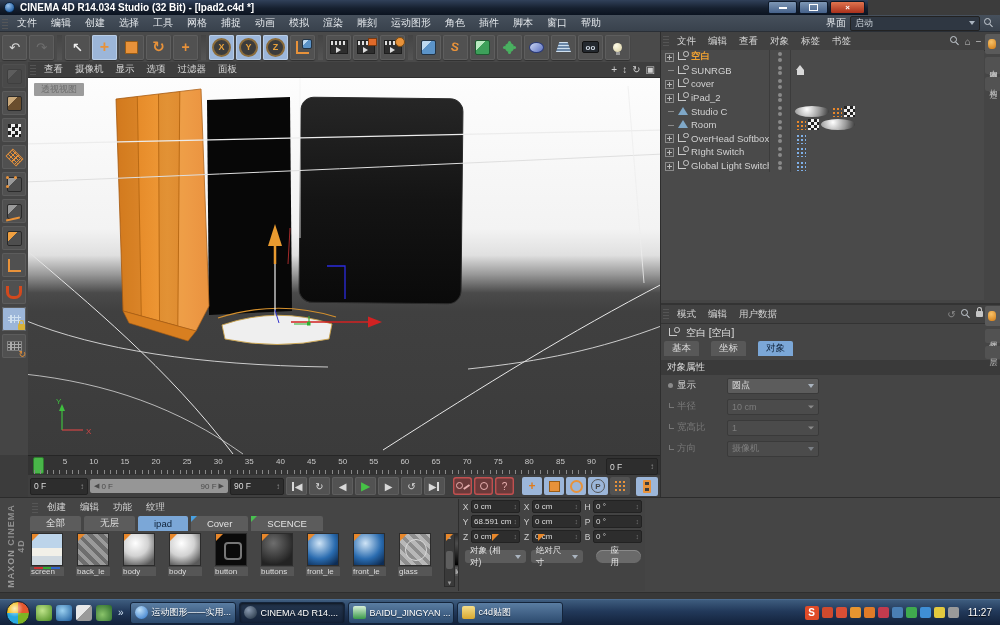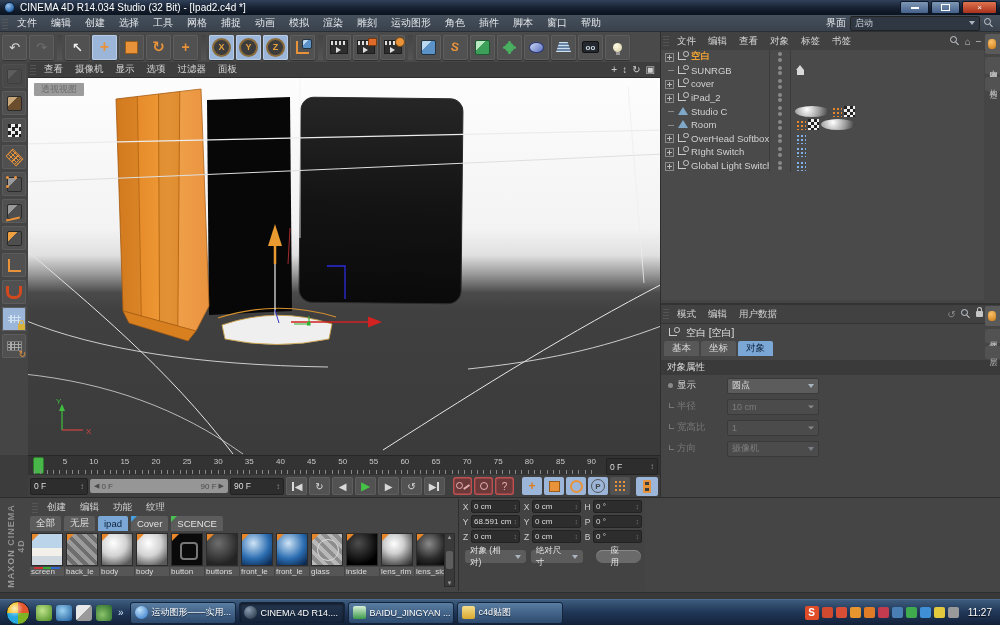--- a/index.html
+++ b/index.html
@@ -1,23 +1,23 @@
 <!DOCTYPE html>
 <html><head>
 <meta charset="utf-8">
 <style>
   html,body{margin:0;padding:0}
   body{width:1000px;height:625px;position:relative;overflow:hidden;
        font-family:"Liberation Sans","DejaVu Sans",sans-serif;background:#3c3c3c;
        -webkit-font-smoothing:antialiased}
   .abs{position:absolute}
   
-  #titlebar{left:0;top:0;width:1000px;height:15px;
+  #titlebar{left:0;top:0;width:868px;height:15px;
     background:linear-gradient(#31415a 0%,#16202f 55%,#0b1320 100%);
-    display:flex;align-items:center;color:#fff;font-size:10px;font-weight:normal}
+    display:flex;align-items:center;color:#fff;font-size:10px;font-weight:bold}
   #titlebar .appicon{width:9px;height:9px;border-radius:50%;margin:0 5px 0 4px;
     background:radial-gradient(circle at 35% 30%,#9cc4ee,#2b66a8 60%,#123push 100%);
     background:radial-gradient(circle at 35% 30%,#9cc4ee,#2b66a8 70%,#0e3560);border:1px solid #0a2443}
   .wbtns{margin-left:auto;display:flex;gap:2px;padding-right:3px}
   .wbtn{width:27px;height:11px;border-radius:2px;border:1px solid #0d1828;
     background:linear-gradient(#7e97b5,#45618a);display:flex;align-items:center;justify-content:center;
     color:#fff;font-size:8px;line-height:8px}
   .wbtn.close{background:linear-gradient(#e0744f,#a8301c);width:33px}
   .wbtn .bar{width:8px;height:2px;background:#fff}
   .wbtn .rbox{width:7px;height:5px;border:1px solid #fff}
@@ -125,21 +125,21 @@
   .tag.house{display:inline-block;position:relative}
   .tag.house::before{content:"";position:absolute;left:2px;top:5px;width:7px;height:5px;background:#d8d8d8}
   .tag.house::after{content:"";position:absolute;left:1px;top:0;border-bottom:5px solid #d8d8d8;border-left:4.5px solid transparent;border-right:4.5px solid transparent}
   .vtabs{position:absolute;right:0;width:16px;display:flex;flex-direction:column;gap:3px;align-items:center}
   .vtab-ico{width:15px;height:20px;background:#5a5a5a;border-radius:2px 0 0 2px;display:flex;align-items:center;justify-content:center}
   .vtab-ico .dotog{width:8px;height:10px;border-radius:40%;background:radial-gradient(circle at 40% 30%,#f8c268,#d07a14)}
   .vtab{writing-mode:vertical-rl;font-size:8px;color:#bdbdbd;background:#525252;border-radius:2px 0 0 2px;
     padding:6px 2px;letter-spacing:1px}
   #amwrap{position:absolute;left:0;top:271px;width:340px;height:194px;background:#454545;border-top:2px solid #333}
   .objline{height:17px;display:flex;align-items:center;font-size:10px;color:#e0e0e0;padding-left:4px;gap:4px}
-  .amtabs{display:flex;gap:2px;padding-left:3px}
+  .amtabs{display:flex;gap:12px;padding-left:3px}
   .amtab{font-size:9.5px;color:#ddd;background:#585858;padding:1px 8px;border-radius:2px 2px 0 0}
   .amtab.active{background:#7ba7d7;color:#102judge;color:#10233a}
   .amsection{margin-top:4px;background:#3a3a3a;color:#ddd;font-size:9.5px;padding:1px 6px}
   .am-row{height:21px;display:flex;align-items:center;font-size:9.5px;padding-left:6px}
   .abullet{width:10px;flex:0 0 10px;position:relative}
   .abullet.bdot::before{content:"";position:absolute;top:-3px;left:1px;width:5px;height:5px;border-radius:50%;background:#8a8a8a}
   .abullet.bl::before{content:"";position:absolute;top:-4px;left:2px;width:4px;height:4px;border-left:1.2px solid #777;border-bottom:1.2px solid #777}
   .albl{flex:0 0 50px;color:#d0d0d0}
   .albl.dis{color:#787878}
   .actl{width:82px;height:14px;background:#5c5c5c;border:1px solid #3a3a3a;border-radius:2px;
@@ -184,25 +184,25 @@
   .filmkey .bar::before,.filmkey .bar::after{content:"";position:absolute;left:2px;width:4px;height:3px;background:#3c3c3c}
   .filmkey .bar::before{top:2px}.filmkey .bar::after{bottom:2px}
   
   #bottom{left:0;top:497px;width:1000px;height:95px;background:#454545;border-top:1px solid #2c2c2c;box-sizing:border-box}
   #brand{position:absolute;left:0;top:0;width:30px;height:95px;overflow:hidden}
   #brand .v{position:absolute;left:-34px;top:38px;transform:rotate(-90deg);transform-origin:center;
     width:100px;text-align:center;color:#9a9a9a;font-size:9px;font-weight:bold;letter-spacing:1px}
   #matmenu{position:absolute;left:30px;top:2px;width:410px;height:15px;display:flex;align-items:center;font-size:9.5px;color:#d6d6d6}
   #matmenu .mitem{padding:0 7px}
   #mattabs{position:absolute;left:30px;top:18px;height:15px;display:flex;gap:3px;font-size:9.5px}
-  .mtab{background:#5c5c5c;color:#e2e2e2;padding:0 6px;border-radius:2px 2px 0 0;display:flex;align-items:center;position:relative}
+  .mtab{background:#5c5c5c;color:#e2e2e2;padding:0 16px;border-radius:2px 2px 0 0;display:flex;align-items:center;position:relative}
   .mtab.active{background:#7ba7d7;color:#0f2238}
   .mtab.cblue::before,.mtab.cgreen::before{content:"";position:absolute;left:0;top:0;border-top:6px solid #49a0e0;border-right:6px solid transparent}
   .mtab.cgreen::before{border-top-color:#49c050}
-  #thumbs{position:absolute;left:30px;top:35px;display:flex;gap:1px}
+  #thumbs{position:absolute;left:30px;top:35px;display:flex;gap:12px}
   .mat{width:34px;display:flex;flex-direction:column;align-items:center}
   .thumb{width:32px;height:33px;border:1px solid #2c2c2c;position:relative;box-sizing:border-box}
   .thumb::before{content:"";position:absolute;left:0;top:0;border-top:7px solid #e8872a;border-right:7px solid transparent;z-index:2}
   .mlabel{font-size:8px;color:#ddd;background:#565656;width:100%;text-align:left;padding:0 1px;box-sizing:border-box;
     white-space:nowrap;overflow:hidden;margin-top:1px}
   .m-screen .thumb{background:linear-gradient(#bcd4ea 0 45%,#f2f0e8 45% 70%,#cfd8df 70%)}
   .m-screen .thumb::after{content:"";position:absolute;left:2px;bottom:-4px;width:26px;height:2px;
     background:linear-gradient(90deg,#c33 0 33%,#3a3 33% 66%,#36c 66%)}
   .m-stripe .thumb{background:repeating-linear-gradient(45deg,#9a9a9a 0 4px,#6e6e6e 4px 8px)}
   .m-silver .thumb{background:radial-gradient(circle at 38% 30%,#fff,#d2d2d2 45%,#5a5a5a 85%)}

